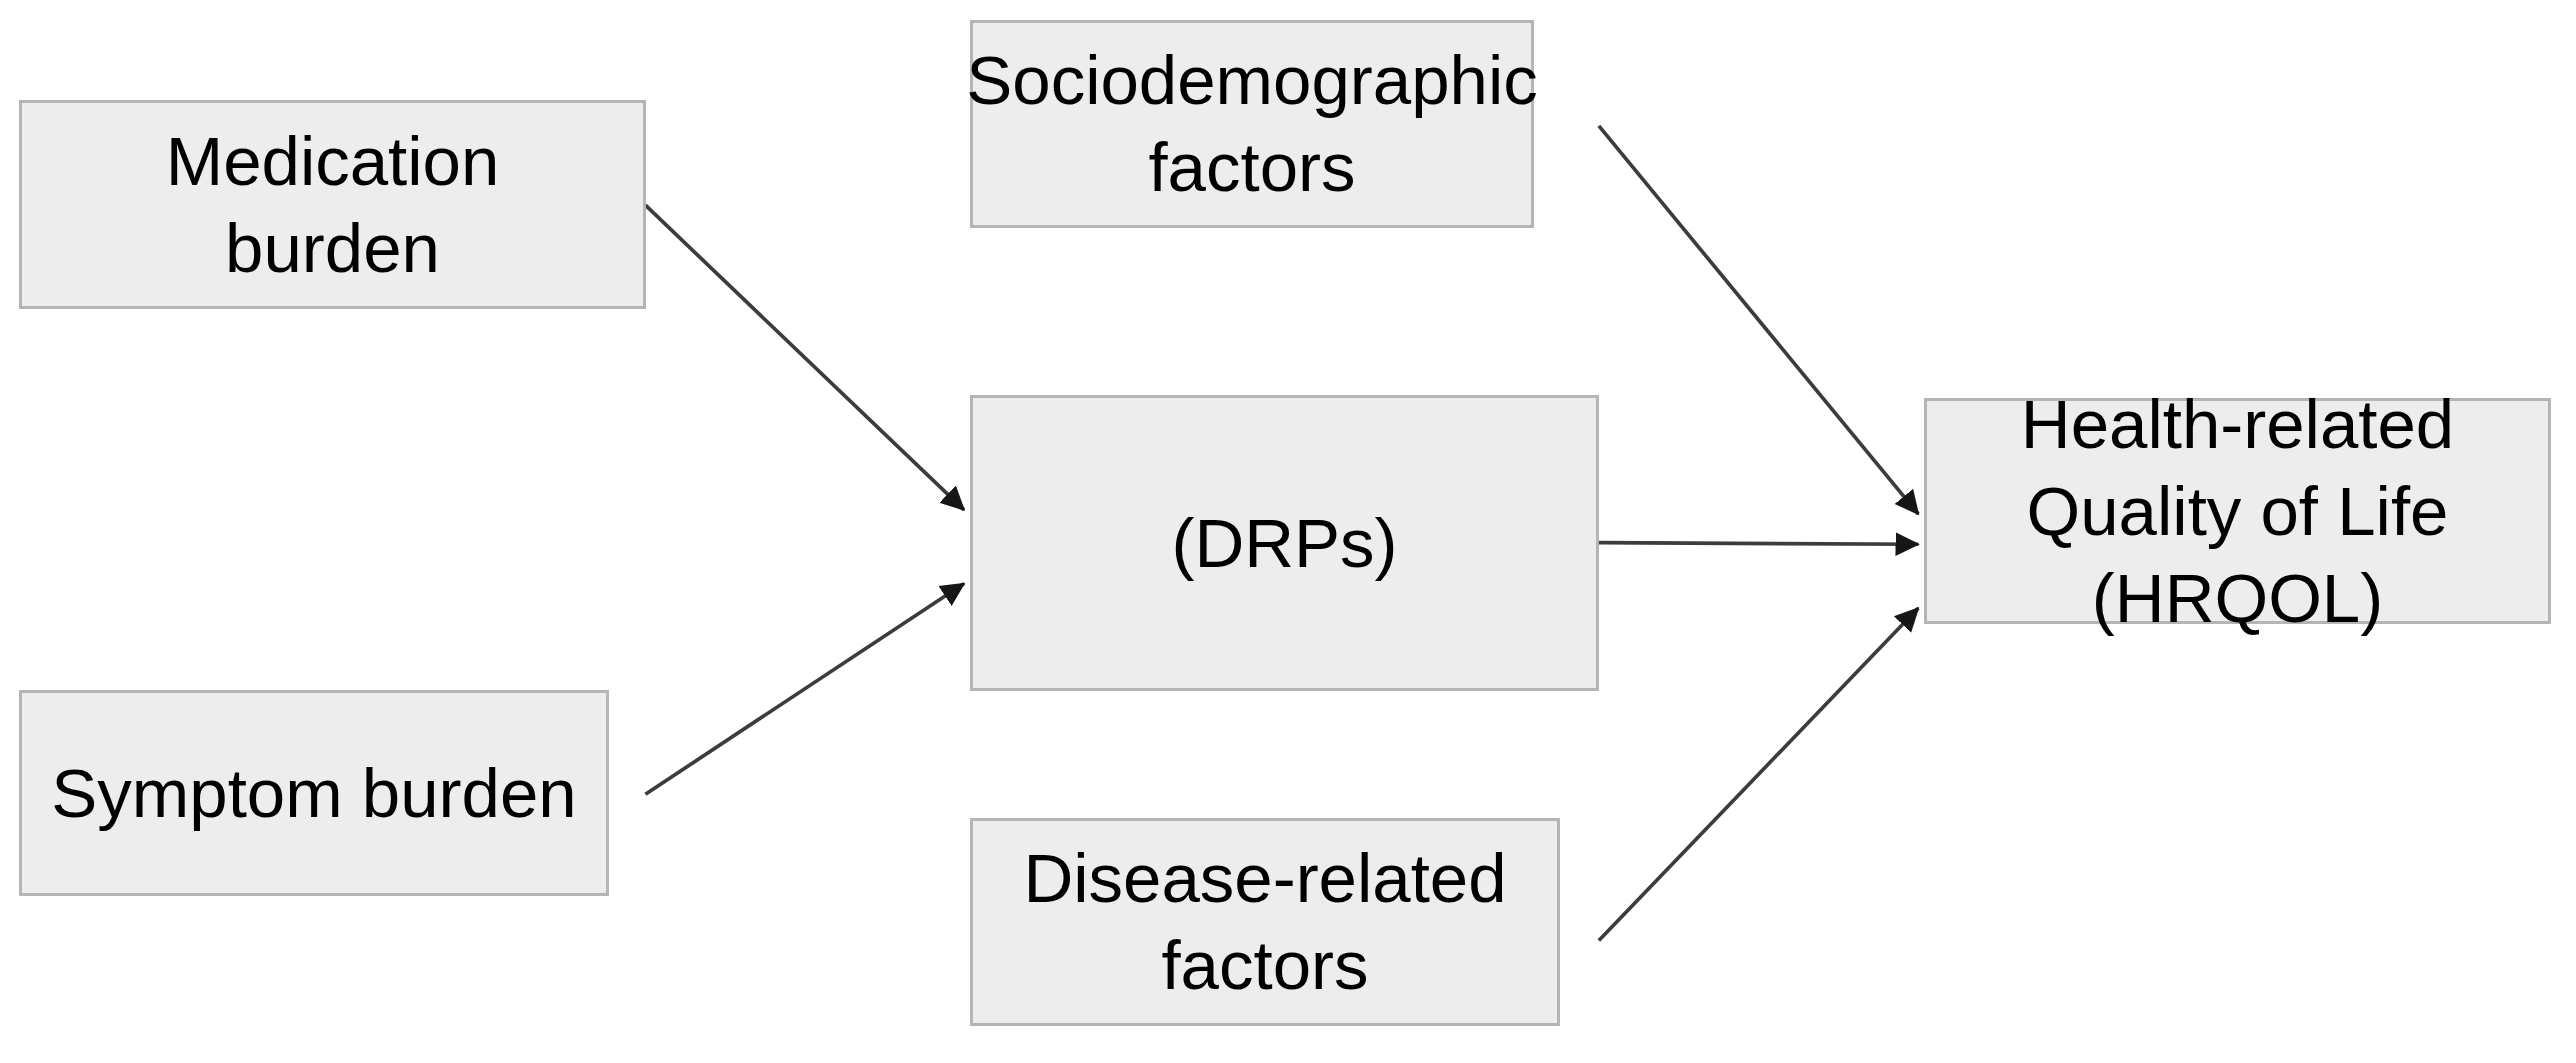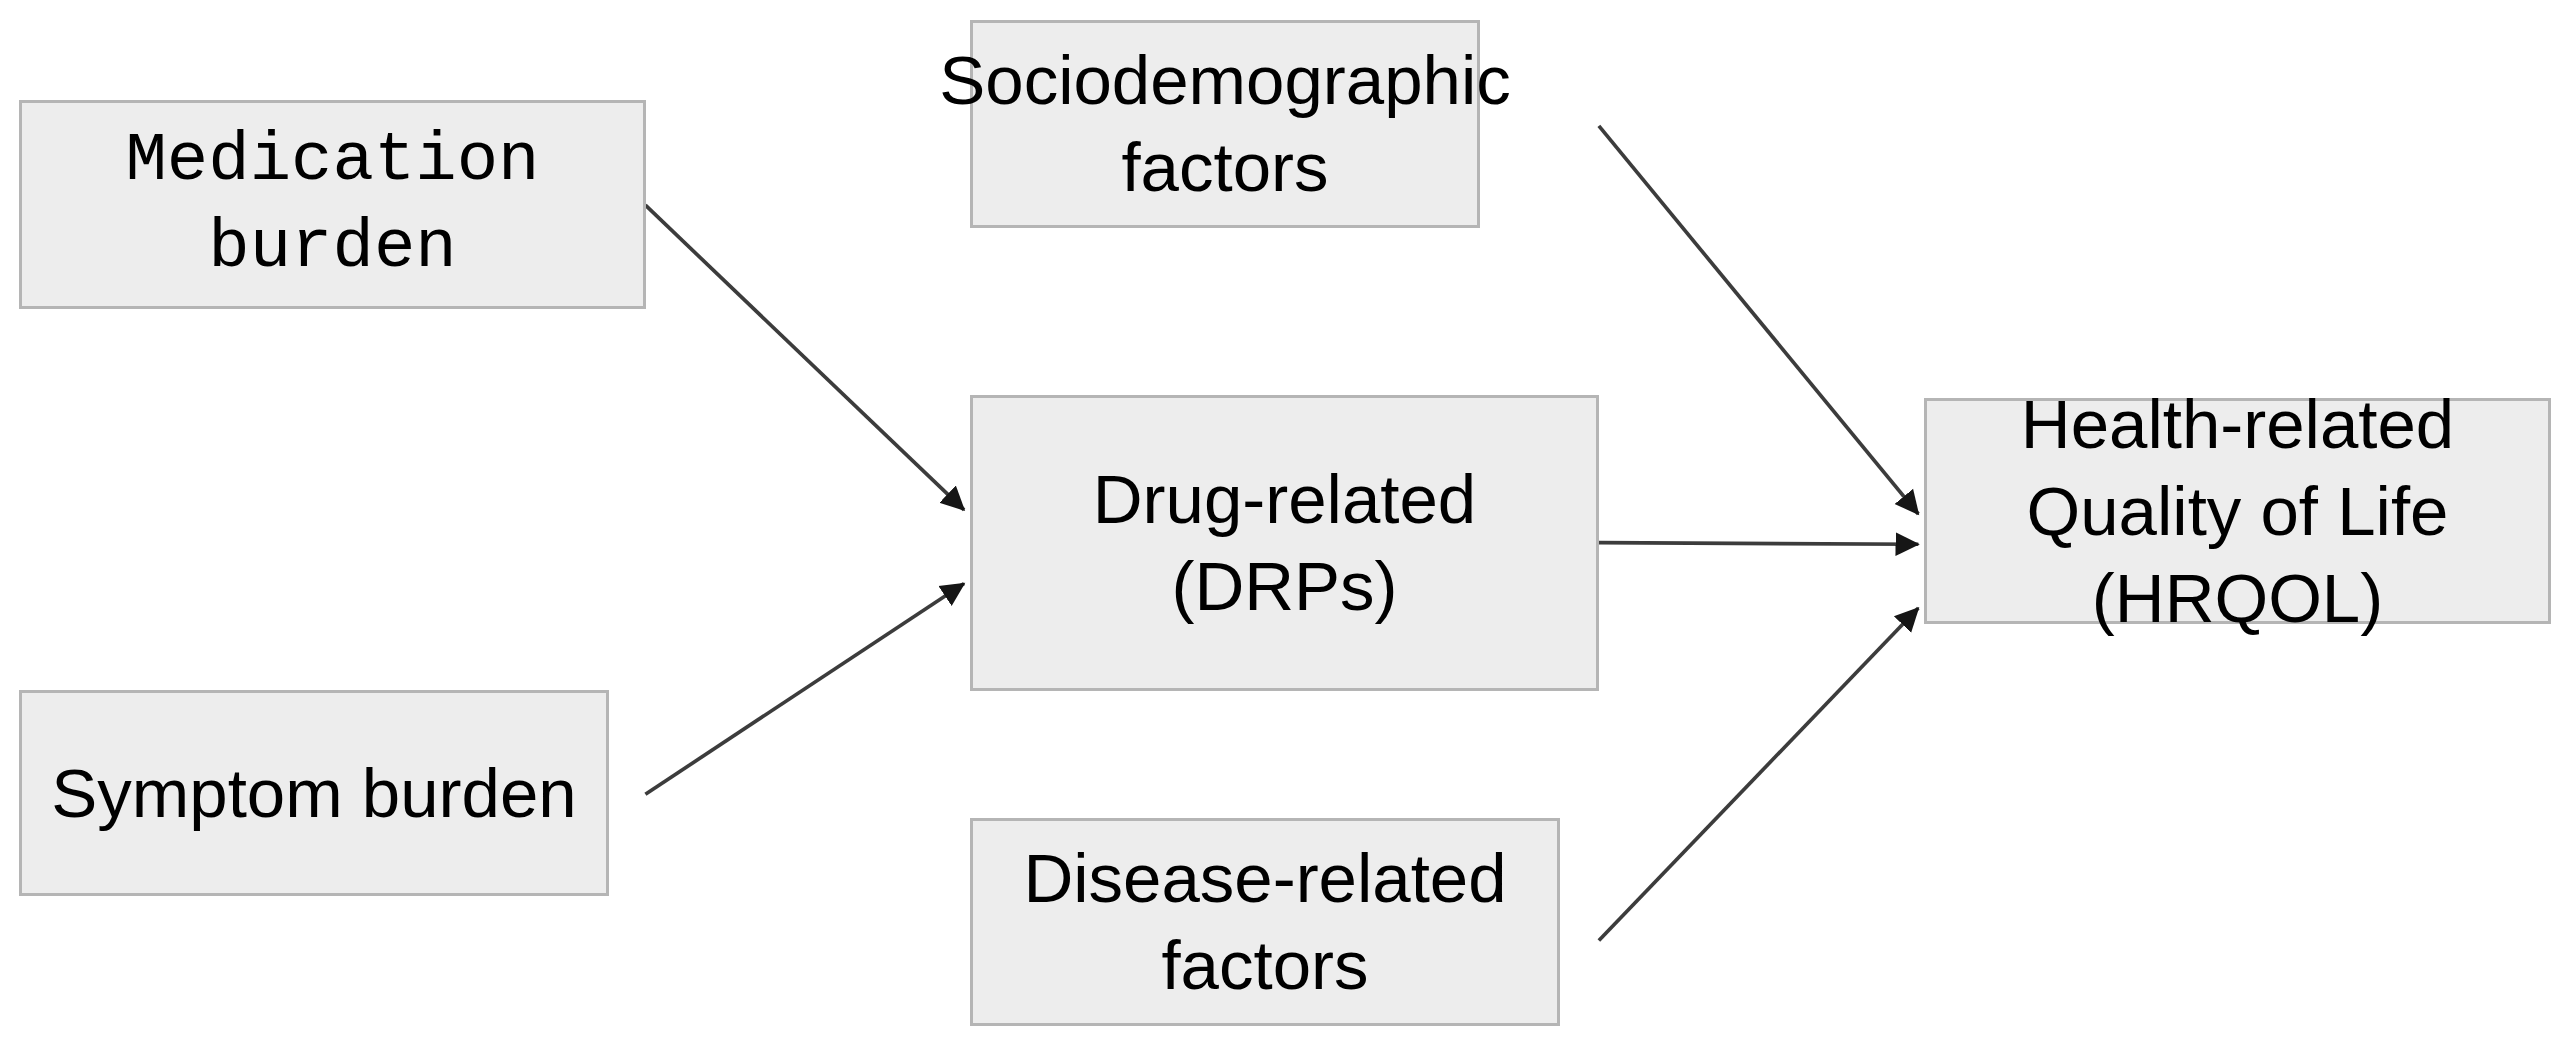--- a/index.html
+++ b/index.html
@@ -33,23 +33,23 @@
     justify-content: center;
     text-align: center;
   }
   .node .line {
     font-size: 69px;
     line-height: 87px;
     color: #000000;
     white-space: nowrap;
   }
   
-  #node-medication-review { left: 19px;  top: 100px;  width: 627px; height: 209px; font-family: Liberation Mono, monospace; }
+  #node-medication-review { left: 19px;  top: 100px;  width: 627px; height: 209px; }
   #node-symptom-burden    { left: 19px;  top: 690px;  width: 590px; height: 206px; }
-  #node-sociodemographic  { left: 970px; top: 19.6px;  width: 510px; height: 208px; }
+  #node-sociodemographic  { left: 970px; top: 19.6px;  width: 564px; height: 208px; }
   #node-drps              { left: 970px; top: 395px; width: 629px; height: 296px; }
   #node-disease           { left: 970px; top: 818px; width: 590px; height: 208px; }
   #node-hrqol             { left: 1924px; top: 398px; width: 627px; height: 226px; }
 </style>
 </head>
 <body>
 
 <div class="canvas">
 
   <svg class="edge-layer" id="edge-svg" viewBox="0 0 3153 1302" xmlns="http://www.w3.org/2000/svg">
@@ -75,21 +75,20 @@
   <div class="node" id="node-symptom-burden">
     <div class="line">Symptom burden</div>
   </div>
 
   <div class="node" id="node-sociodemographic">
     <div class="line">Sociodemographic</div>
     <div class="line">factors</div>
   </div>
 
   <div class="node" id="node-drps">
-    <div class="line">Drug-related</div>
     <div class="line">(DRPs)</div>
   </div>
 
   <div class="node" id="node-disease">
     <div class="line">Disease-related</div>
     <div class="line">factors</div>
   </div>
 
   <div class="node" id="node-hrqol">
     <div class="line">Health-related</div>

